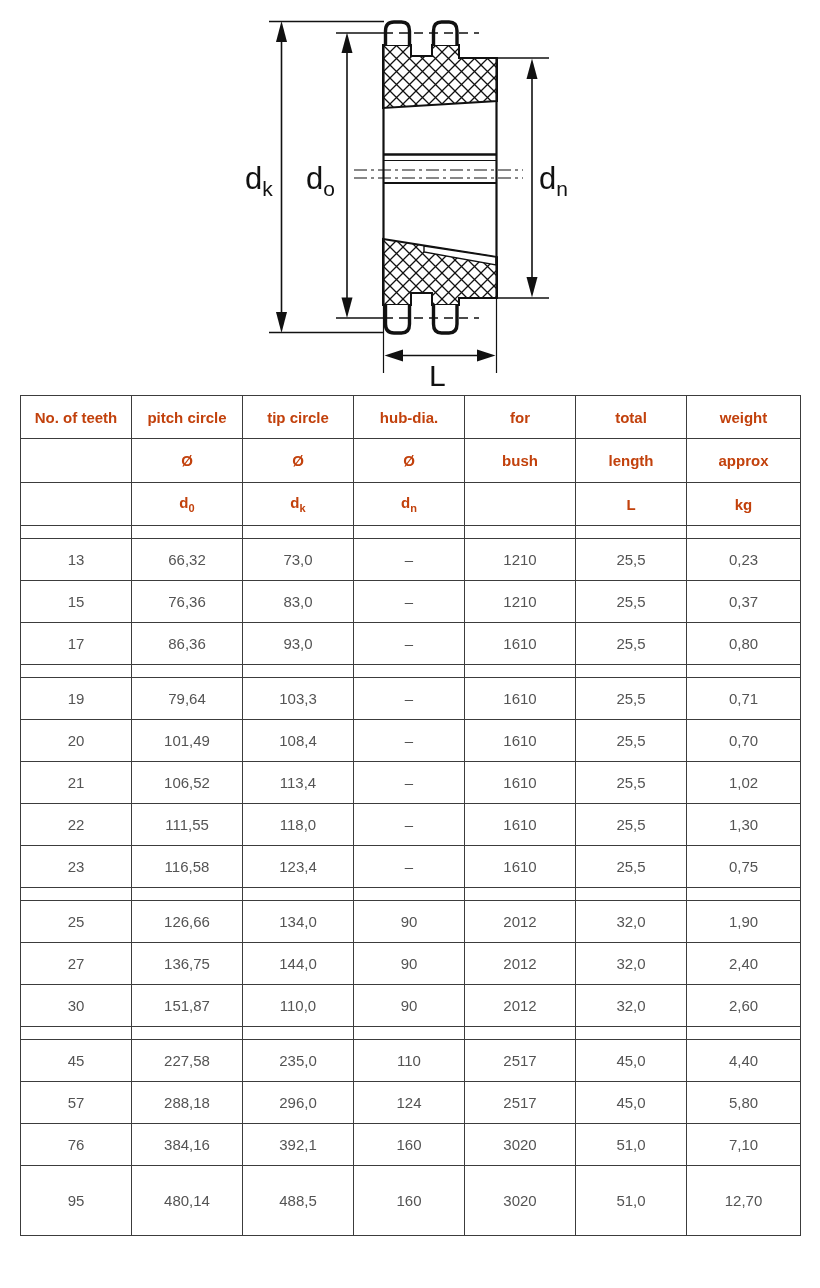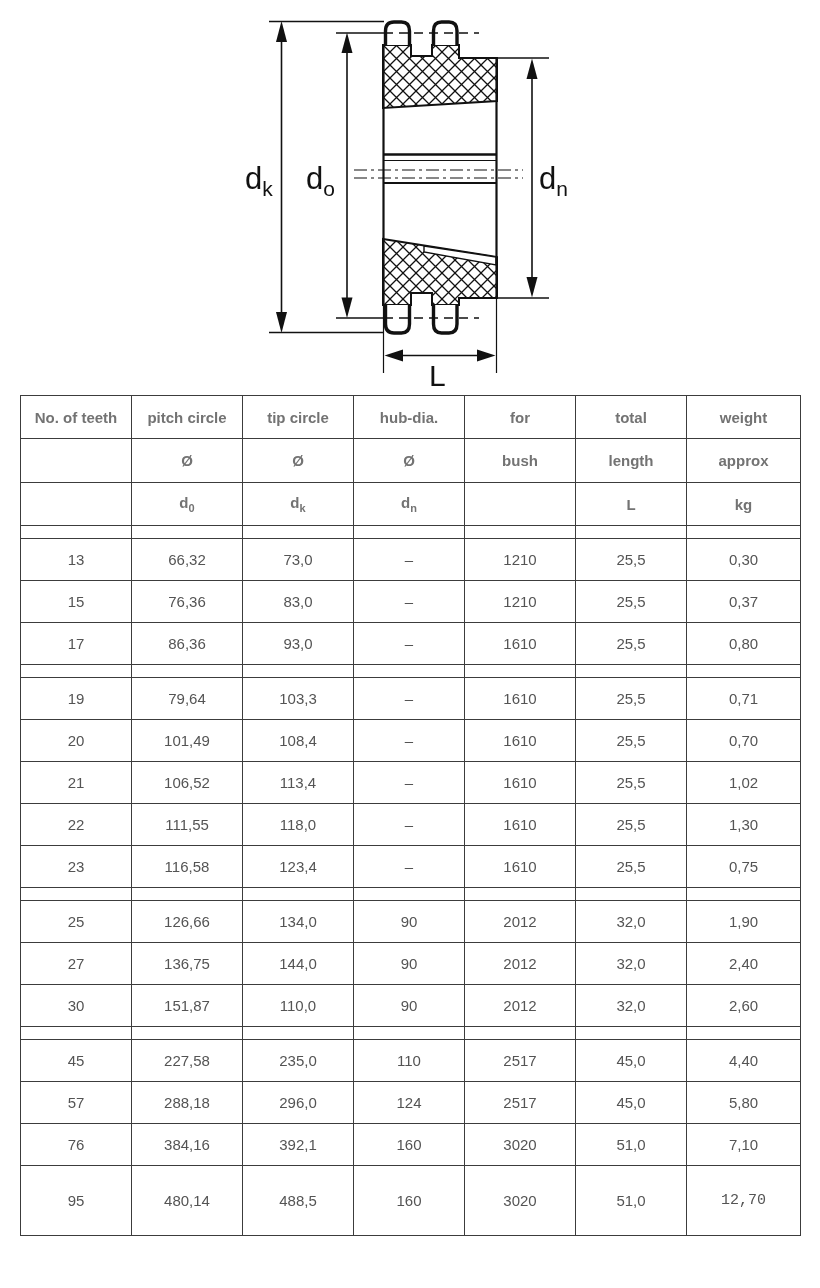--- a/index.html
+++ b/index.html
@@ -16,26 +16,26 @@
     position:absolute;left:20px;top:395px;width:780px;
     border-collapse:collapse;table-layout:fixed;
   }
   table.spec td{
     border:1px solid #3c3c3c;text-align:center;vertical-align:middle;
     padding:0;font-size:15px;color:#545454;overflow:hidden;
   }
   tr.h1{height:43px}
   tr.h2{height:44px}
   tr.h3{height:43px}
-  tr.h1 td,tr.h2 td,tr.h3 td{font-weight:bold;color:#737373;font-size:15px;margin-left:23px;}
+  tr.h1 td,tr.h2 td,tr.h3 td{font-weight:bold;color:#c2410c;font-size:15px;margin-left:23px;}
   tr.h3 td sub{font-size:11px;}
   tr.spacer td{height:12px;}
   tr.drow{height:42px;}
   tr.tall{height:70px;}
-  td.wt-top{vertical-align:top;padding-top:14px;font-family:Liberation Mono, monospace;}
+  td.wt-top{vertical-align:top;padding-top:14px;}
 </style>
 </head>
 <body>
 
 <div class="page">
 
   <svg class="diagram" width="820" height="392" viewBox="0 0 820 392">
     <defs>
       <pattern id="xhatch" width="13" height="13" patternUnits="userSpaceOnUse">
         <path d="M0,0 L13,13 M13,0 L0,13" stroke="#111" stroke-width="1.3"></path>
@@ -152,21 +152,21 @@
           <td></td>
           <td></td>
         </tr>
         <tr class="drow">
           <td>13</td>
           <td>66,32</td>
           <td>73,0</td>
           <td>–</td>
           <td>1210</td>
           <td>25,5</td>
-          <td>0,30</td>
+          <td>0,23</td>
         </tr>
         <tr class="drow">
           <td>15</td>
           <td>76,36</td>
           <td>83,0</td>
           <td>–</td>
           <td>1210</td>
           <td>25,5</td>
           <td>0,37</td>
         </tr>

